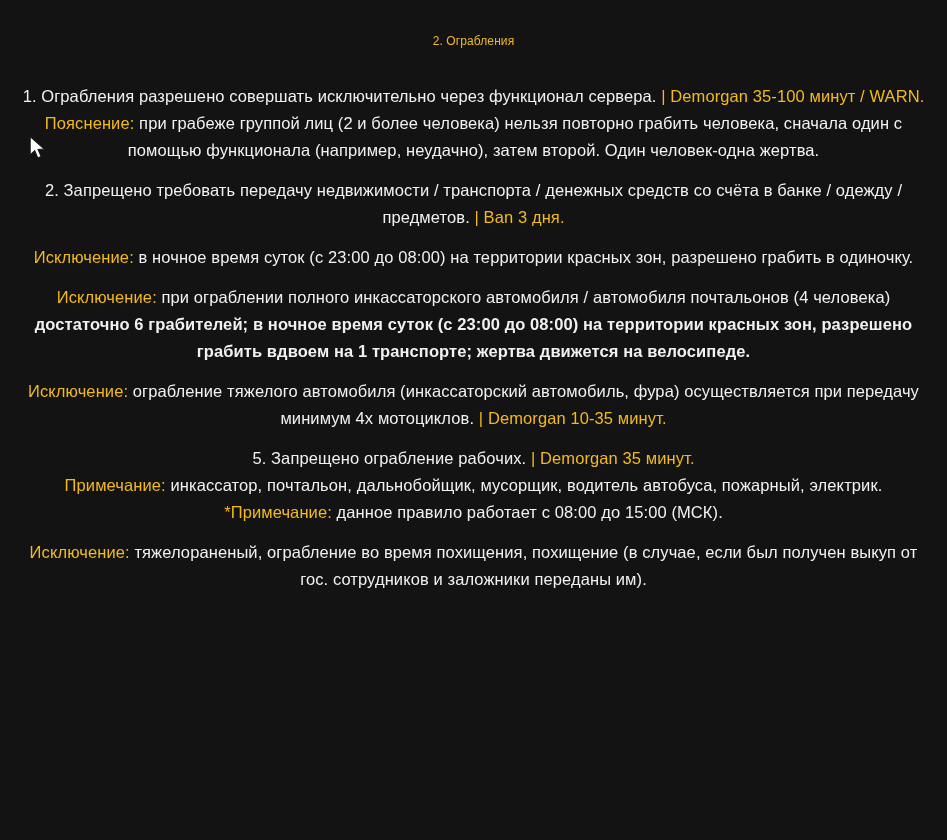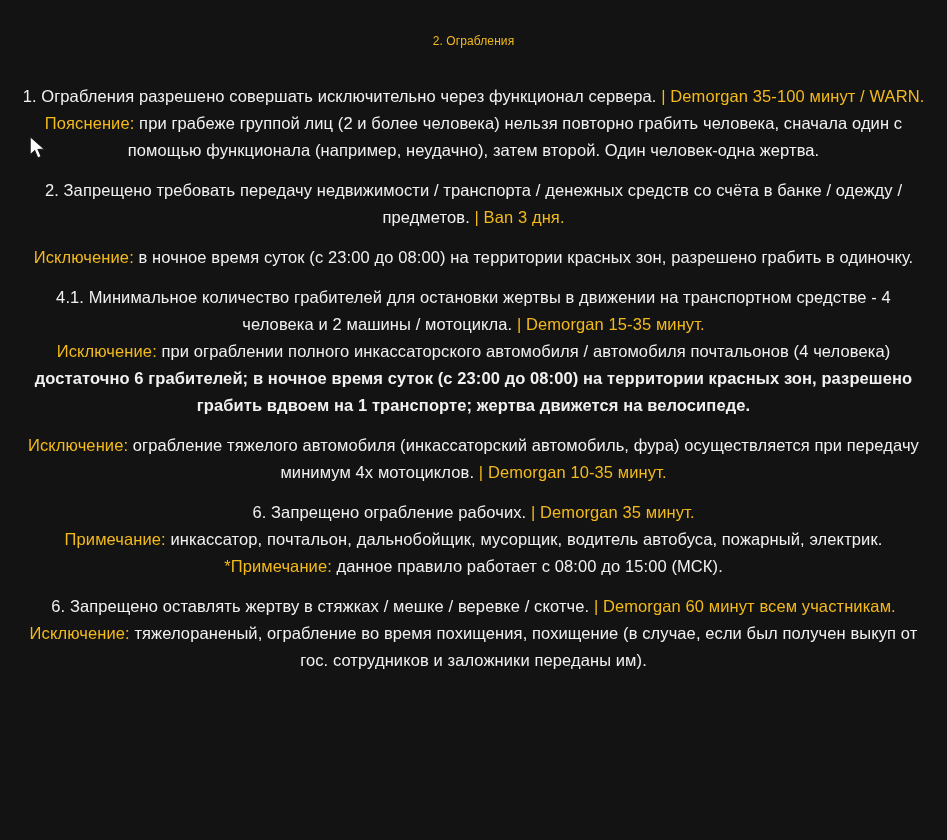--- a/index.html
+++ b/index.html
@@ -54,33 +54,31 @@
         <div class="line"><span class="seg-white">1. Ограбления разрешено совершать исключительно через функционал сервера. </span><span class="seg-yellow">| Demorgan 35-100 минут / WARN.</span></div>
         <div class="line"><span class="seg-yellow">Пояснение:</span><span class="seg-white"> при грабеже группой лиц (2 и более человека) нельзя повторно грабить человека, сначала один с помощью функционала (например, неудачно), затем второй. Один человек-одна жертва.</span></div>
       </div>
       <div class="rule">
         <div class="line"><span class="seg-white">2. Запрещено требовать передачу недвижимости / транспорта / денежных средств со счёта в банке / одежду / предметов. </span><span class="seg-yellow">| Ban 3 дня.</span></div>
       </div>
       <div class="rule">
         <div class="line"><span class="seg-yellow">Исключение:</span><span class="seg-white"> в ночное время суток (с 23:00 до 08:00) на территории красных зон, разрешено грабить в одиночку.</span></div>
       </div>
       <div class="rule">
-        <div class="line"><span class="seg-white">4.1. Минимальное количество грабителей для остановки жертвы в движении на транспортном средстве - 4 человека и 2 машины / мотоцикла. </span><span class="seg-yellow">| Demorgan 15-35 минут.</span></div>
         <div class="line"><span class="seg-yellow">Исключение:</span><span class="seg-white"> при ограблении полного инкассаторского автомобиля / автомобиля почтальонов (4 человека) </span><span class="seg-bold">достаточно 6 грабителей; в ночное время суток (с 23:00 до 08:00) на территории красных зон, разрешено грабить вдвоем на 1 транспорте; жертва движется на велосипеде.</span></div>
       </div>
       <div class="rule">
         <div class="line"><span class="seg-yellow">Исключение:</span><span class="seg-white"> ограбление тяжелого автомобиля (инкассаторский автомобиль, фура) осуществляется при передачу минимум 4х мотоциклов. </span><span class="seg-yellow">| Demorgan 10-35 минут.</span></div>
       </div>
       <div class="rule">
-        <div class="line"><span class="seg-white">6. Запрещено ограбление рабочих. </span><span class="seg-yellow">| Demorgan 35 минут.</span></div>
+        <div class="line"><span class="seg-white">5. Запрещено ограбление рабочих. </span><span class="seg-yellow">| Demorgan 35 минут.</span></div>
         <div class="line"><span class="seg-yellow">Примечание:</span><span class="seg-white"> инкассатор, почтальон, дальнобойщик, мусорщик, водитель автобуса, пожарный, электрик.</span></div>
         <div class="line"><span class="seg-yellow">*Примечание:</span><span class="seg-white"> данное правило работает с 08:00 до 15:00 (МСК).</span></div>
       </div>
       <div class="rule">
-        <div class="line"><span class="seg-white">6. Запрещено оставлять жертву в стяжках / мешке / веревке / скотче. </span><span class="seg-yellow">| Demorgan 60 минут всем участникам.</span></div>
         <div class="line"><span class="seg-yellow">Исключение:</span><span class="seg-white"> тяжелораненый, ограбление во время похищения, похищение (в случае, если был получен выкуп от гос. сотрудников и заложники переданы им).</span></div>
       </div>
     </div>
 </div>
 
 <svg id="cursor" width="21" height="24" viewBox="0 0 14 19" style="left: 27px; top: 136px;">
   <path d="M1.2 0.5 L1.2 15 L4.8 11.7 L7.2 17.4 L9.9 16.2 L7.5 10.7 L12.4 10.4 Z" fill="#ffffff" stroke="#1a1a1a" stroke-width="0.9"></path>
 </svg>
 
 </body></html>

